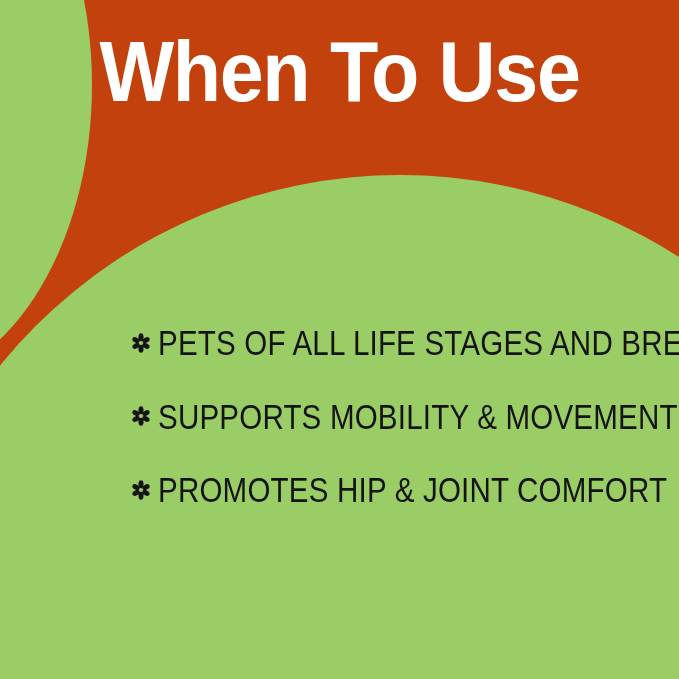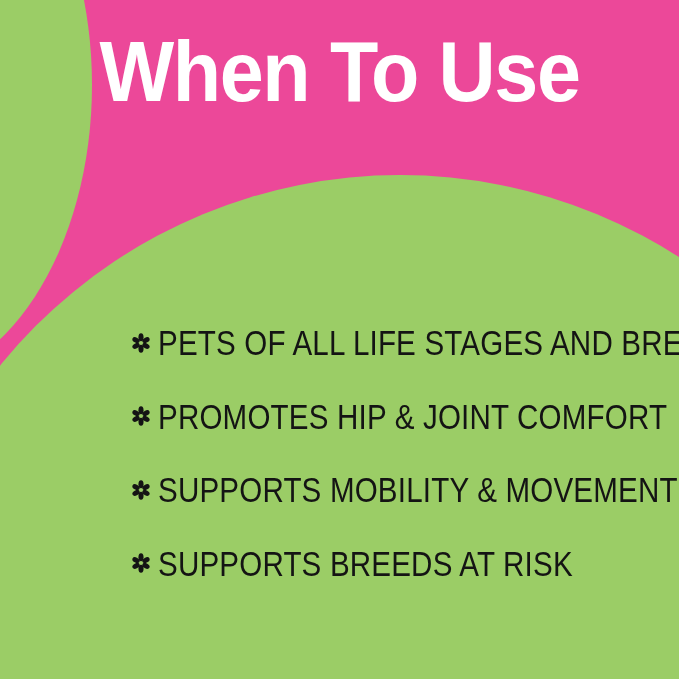--- a/index.html
+++ b/index.html
@@ -5,21 +5,21 @@
   html, body {
     margin: 0;
     padding: 0;
     background: #ffffff;
   }
   #canvas {
     position: relative;
     width: 679px;
     height: 679px;
     overflow: hidden;
-    background: #ec4899;
+    background: #c2410c;
     font-family: "Liberation Sans", sans-serif;
   }
 
   
   .bg-shape {
     position: absolute;
     border-radius: 50%;
     background: #9bcd66;
     pointer-events: none;
   }
@@ -132,51 +132,36 @@
           <g fill="#141414">
             <ellipse cx="12" cy="5.1" rx="3.05" ry="4.7"></ellipse>
             <ellipse cx="12" cy="18.9" rx="3.05" ry="4.7"></ellipse>
             <ellipse cx="12" cy="5.1" rx="3.05" ry="4.7" transform="rotate(60 12 12)"></ellipse>
             <ellipse cx="12" cy="18.9" rx="3.05" ry="4.7" transform="rotate(60 12 12)"></ellipse>
             <ellipse cx="12" cy="5.1" rx="3.05" ry="4.7" transform="rotate(120 12 12)"></ellipse>
             <ellipse cx="12" cy="18.9" rx="3.05" ry="4.7" transform="rotate(120 12 12)"></ellipse>
           </g>
         </svg>
       </span>
-      <span class="benefit-text">PROMOTES HIP &amp; JOINT COMFORT</span>
+      <span class="benefit-text">SUPPORTS MOBILITY &amp; MOVEMENT</span>
     </li>
 
     <li class="benefit-item">
       <span class="benefit-bullet">
         <svg viewBox="0 0 24 24" aria-hidden="true">
           <g fill="#141414">
             <ellipse cx="12" cy="5.1" rx="3.05" ry="4.7"></ellipse>
             <ellipse cx="12" cy="18.9" rx="3.05" ry="4.7"></ellipse>
             <ellipse cx="12" cy="5.1" rx="3.05" ry="4.7" transform="rotate(60 12 12)"></ellipse>
             <ellipse cx="12" cy="18.9" rx="3.05" ry="4.7" transform="rotate(60 12 12)"></ellipse>
             <ellipse cx="12" cy="5.1" rx="3.05" ry="4.7" transform="rotate(120 12 12)"></ellipse>
             <ellipse cx="12" cy="18.9" rx="3.05" ry="4.7" transform="rotate(120 12 12)"></ellipse>
           </g>
         </svg>
       </span>
-      <span class="benefit-text">SUPPORTS MOBILITY &amp; MOVEMENT</span>
+      <span class="benefit-text">PROMOTES HIP &amp; JOINT COMFORT</span>
     </li>
 
 
-    <li class="benefit-item">
-      <span class="benefit-bullet">
-        <svg viewBox="0 0 24 24" aria-hidden="true">
-          <g fill="#141414">
-            <ellipse cx="12" cy="5.1" rx="3.05" ry="4.7"></ellipse>
-            <ellipse cx="12" cy="18.9" rx="3.05" ry="4.7"></ellipse>
-            <ellipse cx="12" cy="5.1" rx="3.05" ry="4.7" transform="rotate(60 12 12)"></ellipse>
-            <ellipse cx="12" cy="18.9" rx="3.05" ry="4.7" transform="rotate(60 12 12)"></ellipse>
-            <ellipse cx="12" cy="5.1" rx="3.05" ry="4.7" transform="rotate(120 12 12)"></ellipse>
-            <ellipse cx="12" cy="18.9" rx="3.05" ry="4.7" transform="rotate(120 12 12)"></ellipse>
-          </g>
-        </svg>
-      </span>
-      <span class="benefit-text">SUPPORTS BREEDS AT RISK</span>
-    </li>
 
   </ul>
 
 </div>
 
 </body></html>

